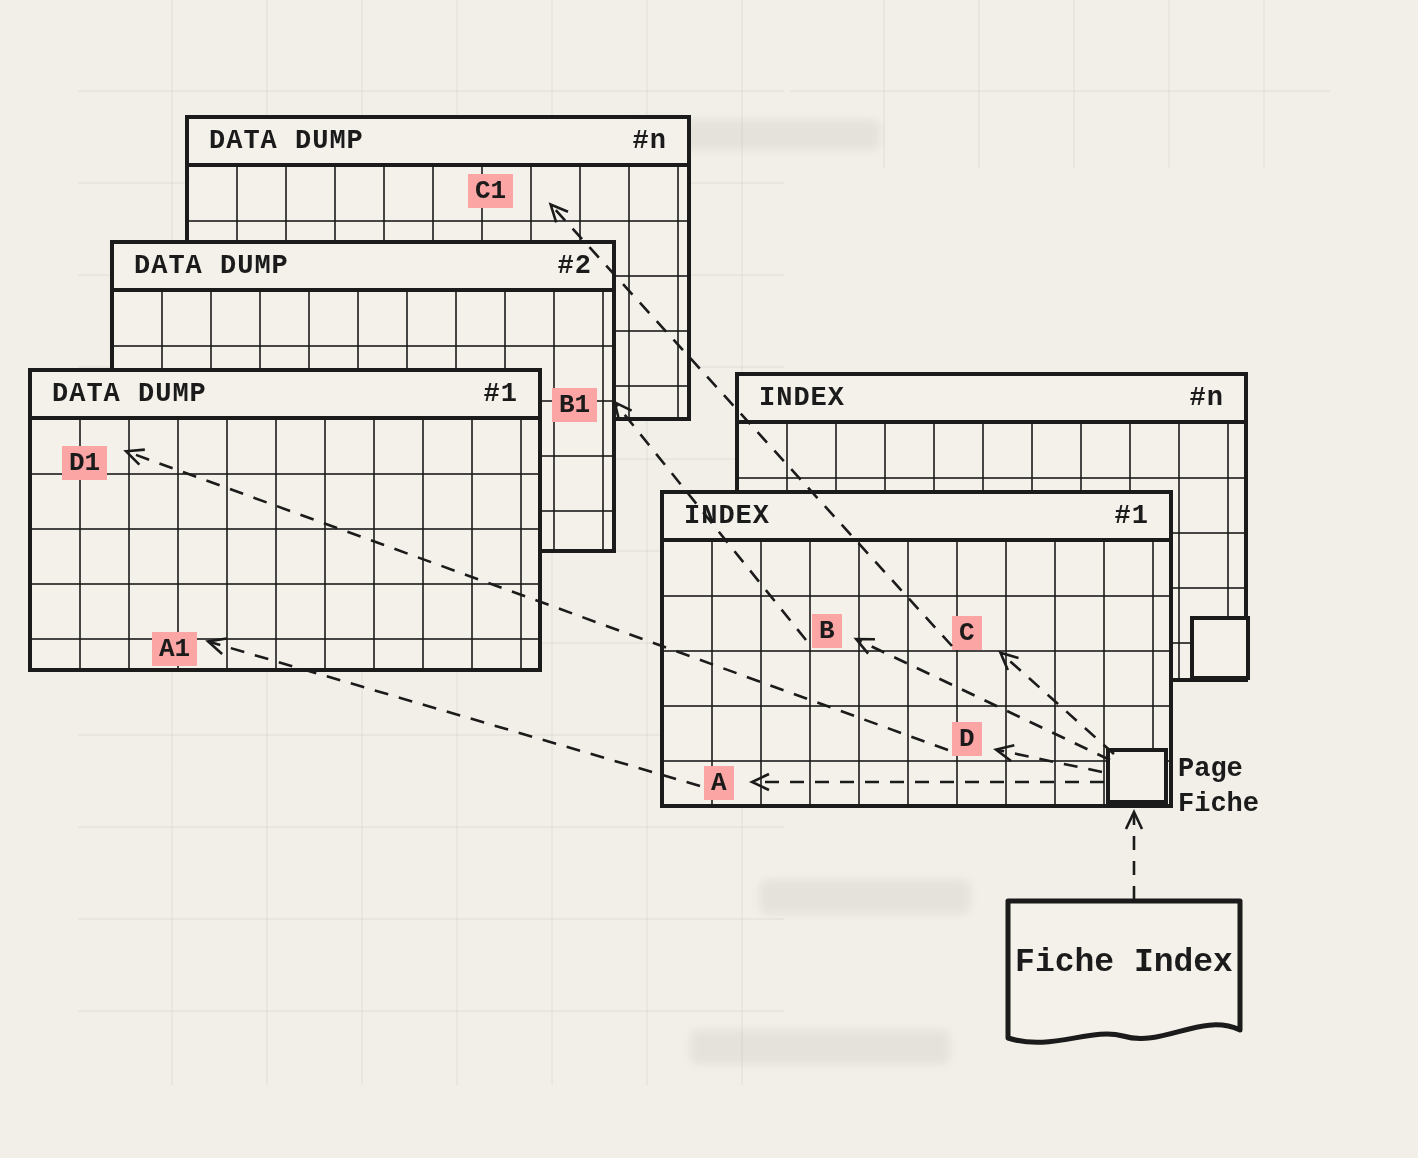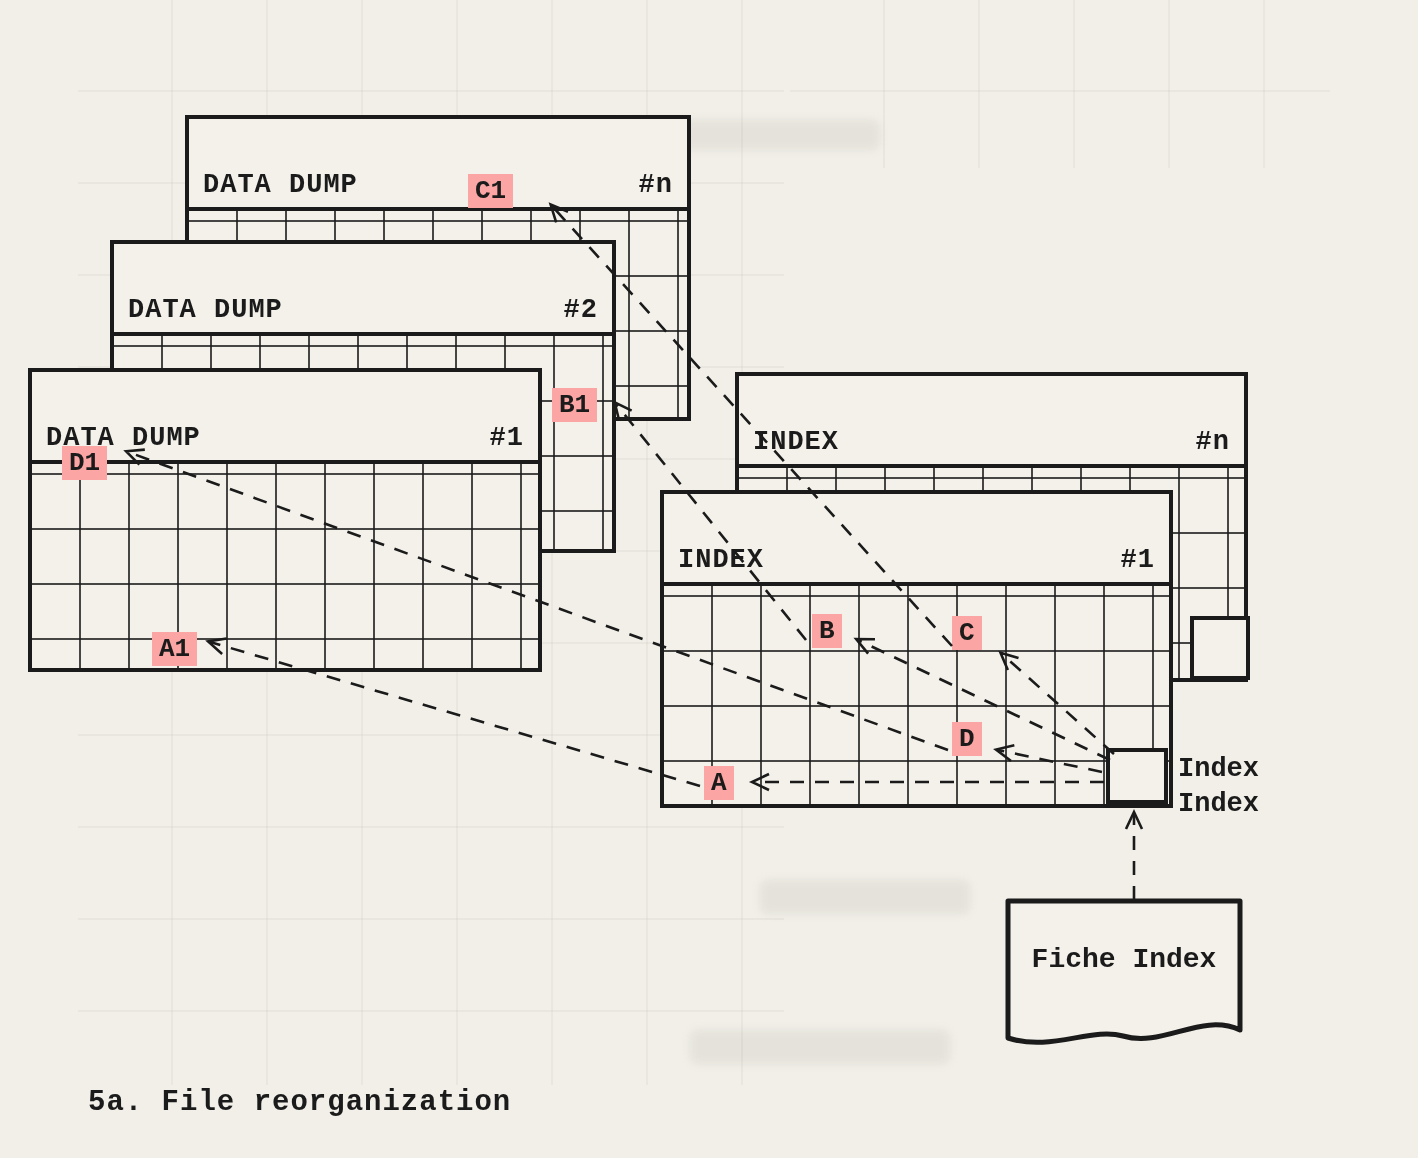--- a/index.html
+++ b/index.html
@@ -30,24 +30,24 @@
 
   .card {
     position: absolute;
     background: #f3f1ea;
     border: 4px solid #1b1b1b;
   }
   .card-header {
     height: 44px;
     border-bottom: 4px solid #1b1b1b;
     display: flex; justify-content: space-between; align-items: center;
-    padding: 0 14px;
+    padding: 0 20px;
     font-size: 27px; font-weight: 700; letter-spacing: 1px;
     background: #f3f1ea;
-    position: relative; z-index: 2; margin-top: 44px;
+    position: relative; z-index: 2;
   }
   .card-body {
     position: absolute; left: 0; right: 0; top: 48px; bottom: 0;
     background-image:
       repeating-linear-gradient(to right, transparent 0, transparent 47px, rgba(27,27,27,0.8) 47px, rgba(27,27,27,0.8) 49px),
       repeating-linear-gradient(to bottom, transparent 0, transparent 53px, rgba(27,27,27,0.8) 53px, rgba(27,27,27,0.8) 55px);
   }
   #dump-n  { left: 185px; top: 115px; width: 498px; height: 298px; z-index: 2; }
   #dump-2  { left: 110px; top: 240px; width: 498px; height: 305px; z-index: 3; }
   #dump-1  { left: 28px;  top: 368px; width: 506px; height: 296px; z-index: 4; }
@@ -71,21 +71,21 @@
   .side-label {
     position: absolute; z-index: 6;
     font-size: 27px; font-weight: 700; line-height: 35px;
   }
   #page-index-label { left: 1178px; top: 752px; width: 100px; }
 
   #fiche { position: absolute; left: 1005px; top: 898px; width: 238px; height: 162px; z-index: 5; }
   #fiche svg { position: absolute; inset: 0; }
   #fiche .fiche-text {
     position: absolute; left: 0; top: 46px; width: 100%;
-    text-align: center; font-size: 28px; font-weight: 700;
+    text-align: center; font-size: 33px; font-weight: 700;
   }
 
   #figure-caption {
     position: absolute; left: 88px; top: 1086px; z-index: 5;
     font-size: 29px; font-weight: 700; letter-spacing: 1px;
   }
 
   #overlay {
     position: absolute; left: 0; top: 0; z-index: 9;
     pointer-events: none;
@@ -149,30 +149,29 @@
       <span>#1</span>
     </div>
     <div class="card-body"></div>
     <span class="cell-label" style="left:148px; top:120px;">B</span>
     <span class="cell-label" style="left:288px; top:122px;">C</span>
     <span class="cell-label" style="left:288px; top:228px;">D</span>
     <span class="cell-label" style="left:40px; top:272px;">A</span>
     <div class="pi-cell"></div>
   </div>
 
-  <div class="side-label" id="page-index-label">Index Index</div>
+  <div class="side-label" id="page-index-label">Page Fiche</div>
 
   <div id="fiche">
     <svg viewBox="0 0 238 162" width="238" height="162">
       <path d="M3,3 L235,3 L235,132 C196,114 158,150 118,138 C86,129 46,154 3,140 Z" fill="#f3f1ea" stroke="#1b1b1b" stroke-width="5" stroke-linejoin="round"></path>
     </svg>
     <div class="fiche-text">Fiche Index</div>
   </div>
 
-  <div id="figure-caption">5a. File reorganization</div>
 
   <svg id="overlay" width="1418" height="1158">
     <defs>
       <marker id="ah" viewBox="0 0 26 26" refX="20" refY="13" markerWidth="26" markerHeight="26" markerUnits="userSpaceOnUse" orient="auto">
         <path d="M5,5 L22,13 L5,21" fill="none" stroke="#1b1b1b" stroke-width="2.6"></path>
       </marker>
     </defs>
     <line x1="952" y1="646" x2="552" y2="206" marker-end="url(#ah)"></line>
     <line x1="806" y1="640" x2="616" y2="404" marker-end="url(#ah)"></line>
     <line x1="948" y1="750" x2="128" y2="452" marker-end="url(#ah)"></line>

